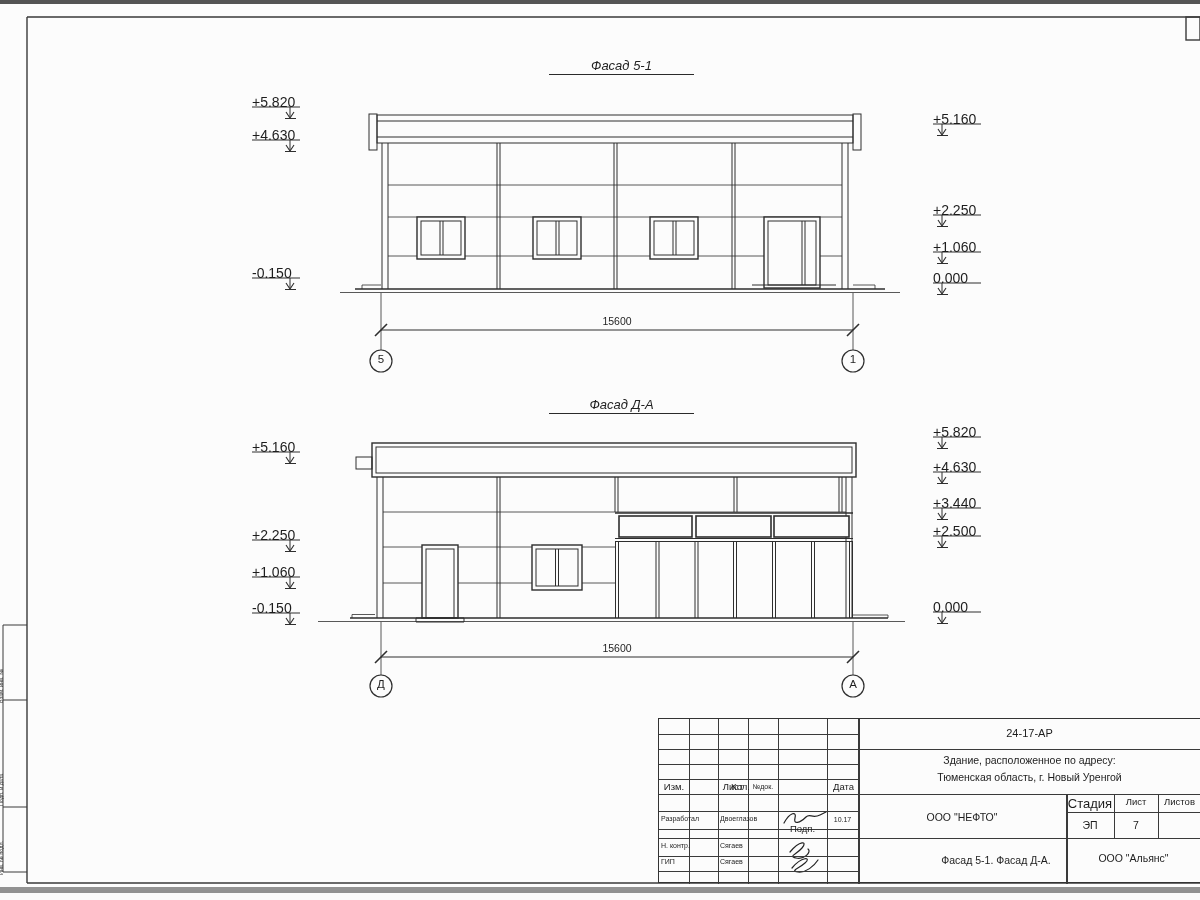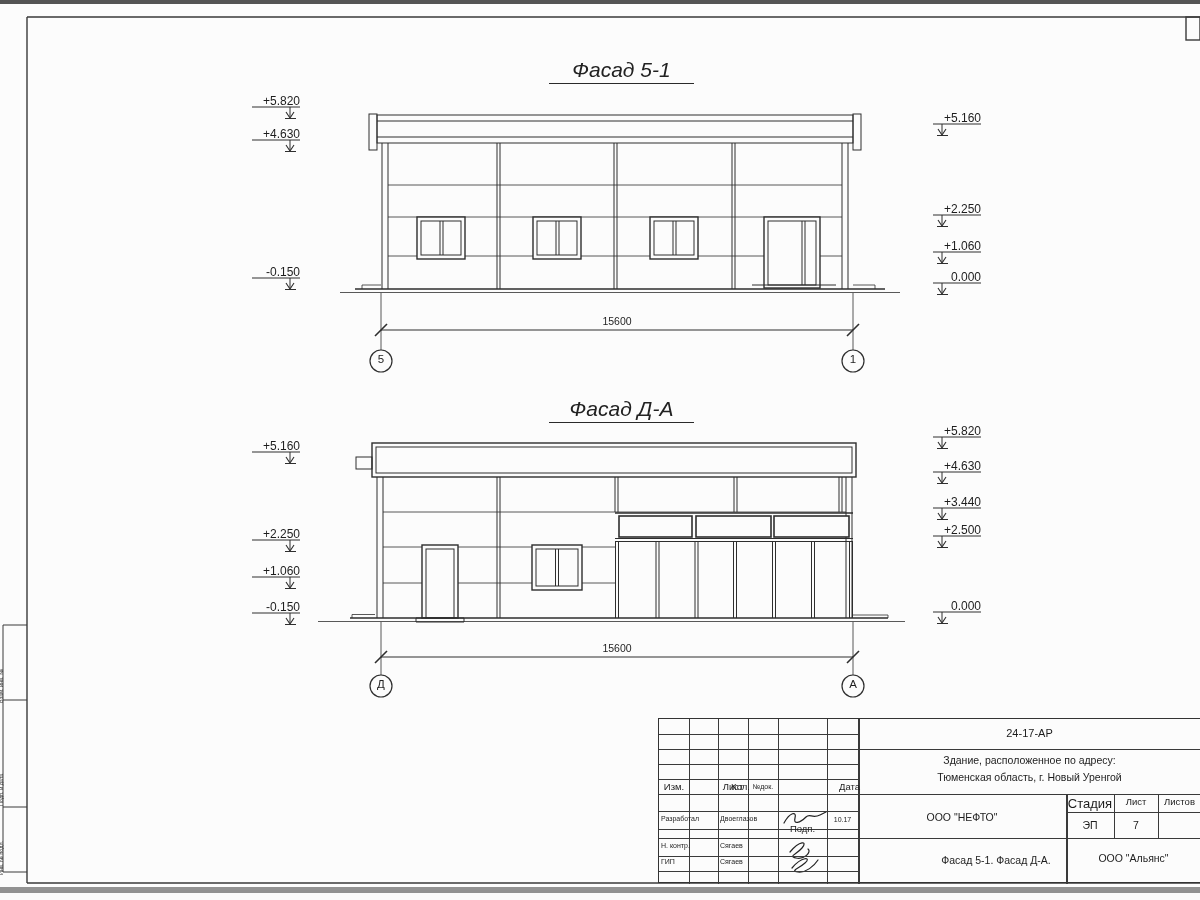--- a/index.html
+++ b/index.html
@@ -2,23 +2,23 @@
 <html><head>
 <meta charset="utf-8">
 <style>
   html,body{margin:0;padding:0;background:#e8e8e8;}
   .sheet{position:relative;width:1200px;height:900px;background:#fcfcfc;overflow:hidden;
          font-family:"Liberation Sans",sans-serif;color:#1f1f1f;}
   .scanbar-top{position:absolute;left:0;top:0;width:1200px;height:4px;background:#545454;}
   .scanbar-bottom{position:absolute;left:0;top:887px;width:1200px;height:6px;background:#929292;}
   svg.linework{position:absolute;left:0;top:0;}
   .t{position:absolute;white-space:nowrap;}
-  .facade-title{width:145px;text-align:center;font-style:italic;font-size:21px;
+  .facade-title{width:145px;text-align:center;font-style:italic;font-size:13px;
                 border-bottom:1.2px solid #2a2a2a;padding-bottom:1px;color:#222;}
-  .lvl{width:48px;text-align:right;font-size:12px;color:#1d1d1d;letter-spacing:0;}
+  .lvl{width:48px;text-align:left;font-size:14px;color:#1d1d1d;letter-spacing:0;}
   .dim{width:100px;text-align:center;font-size:10.5px;}
   .axis{width:24px;text-align:center;font-size:11.5px;}
   .tb-line{position:absolute;background:#3a3a3a;}
   .tb-text{position:absolute;font-size:10.5px;color:#1c1c1c;white-space:nowrap;}
   .cc{text-align:center;}
   .margin-label{position:absolute;font-size:5.5px;color:#333;transform:rotate(-90deg);
                 transform-origin:left bottom;white-space:nowrap;}
 </style>
 </head>
 <body>
@@ -300,21 +300,21 @@
     <div class="tb-line" style="left:407px;top:93px;width:135px;height:1px;"></div>
     <div class="tb-line" style="left:0;top:119px;width:542px;height:1.4px;"></div>
     <div class="tb-line" style="left:0;top:137px;width:199px;height:1px;"></div>
     <div class="tb-line" style="left:0;top:152px;width:199px;height:1px;"></div>
 
     <div class="tb-text cc" style="left:0;top:62px;width:30px;font-size:9.5px;">Изм.</div>
     <div class="tb-text cc" style="left:30px;top:62px;width:29px;font-size:9.5px;padding-left:37px;">Кол.</div>
     <div class="tb-text cc" style="left:59px;top:62px;width:30px;font-size:9.5px;">Лист</div>
     <div class="tb-text cc" style="left:89px;top:64px;width:30px;font-size:7px;">№док.</div>
     <div class="tb-text cc" style="left:119px;top:62px;width:49px;font-size:9.5px;margin-top:42px;">Подп.</div>
-    <div class="tb-text cc" style="left:168px;top:62px;width:33px;font-size:9.5px;text-align:right;">Дата</div>
+    <div class="tb-text cc" style="left:168px;top:62px;width:33px;font-size:9.5px;">Дата</div>
 
     <div class="tb-text" style="left:2px;top:96px;font-size:7px;">Разработал</div>
     <div class="tb-text" style="left:61px;top:96px;font-size:7px;">Двоеглазов</div>
     <div class="tb-text cc" style="left:168px;top:97px;width:31px;font-size:7px;">10.17</div>
     <div class="tb-text" style="left:2px;top:123px;font-size:7px;">Н. контр.</div>
     <div class="tb-text" style="left:61px;top:123px;font-size:7px;">Сягаев</div>
     <div class="tb-text" style="left:2px;top:139px;font-size:7px;">ГИП</div>
     <div class="tb-text" style="left:61px;top:139px;font-size:7px;">Сягаев</div>
 
     <div class="tb-text cc" style="left:199px;top:8px;width:343px;font-size:11px;">24-17-АР</div>

